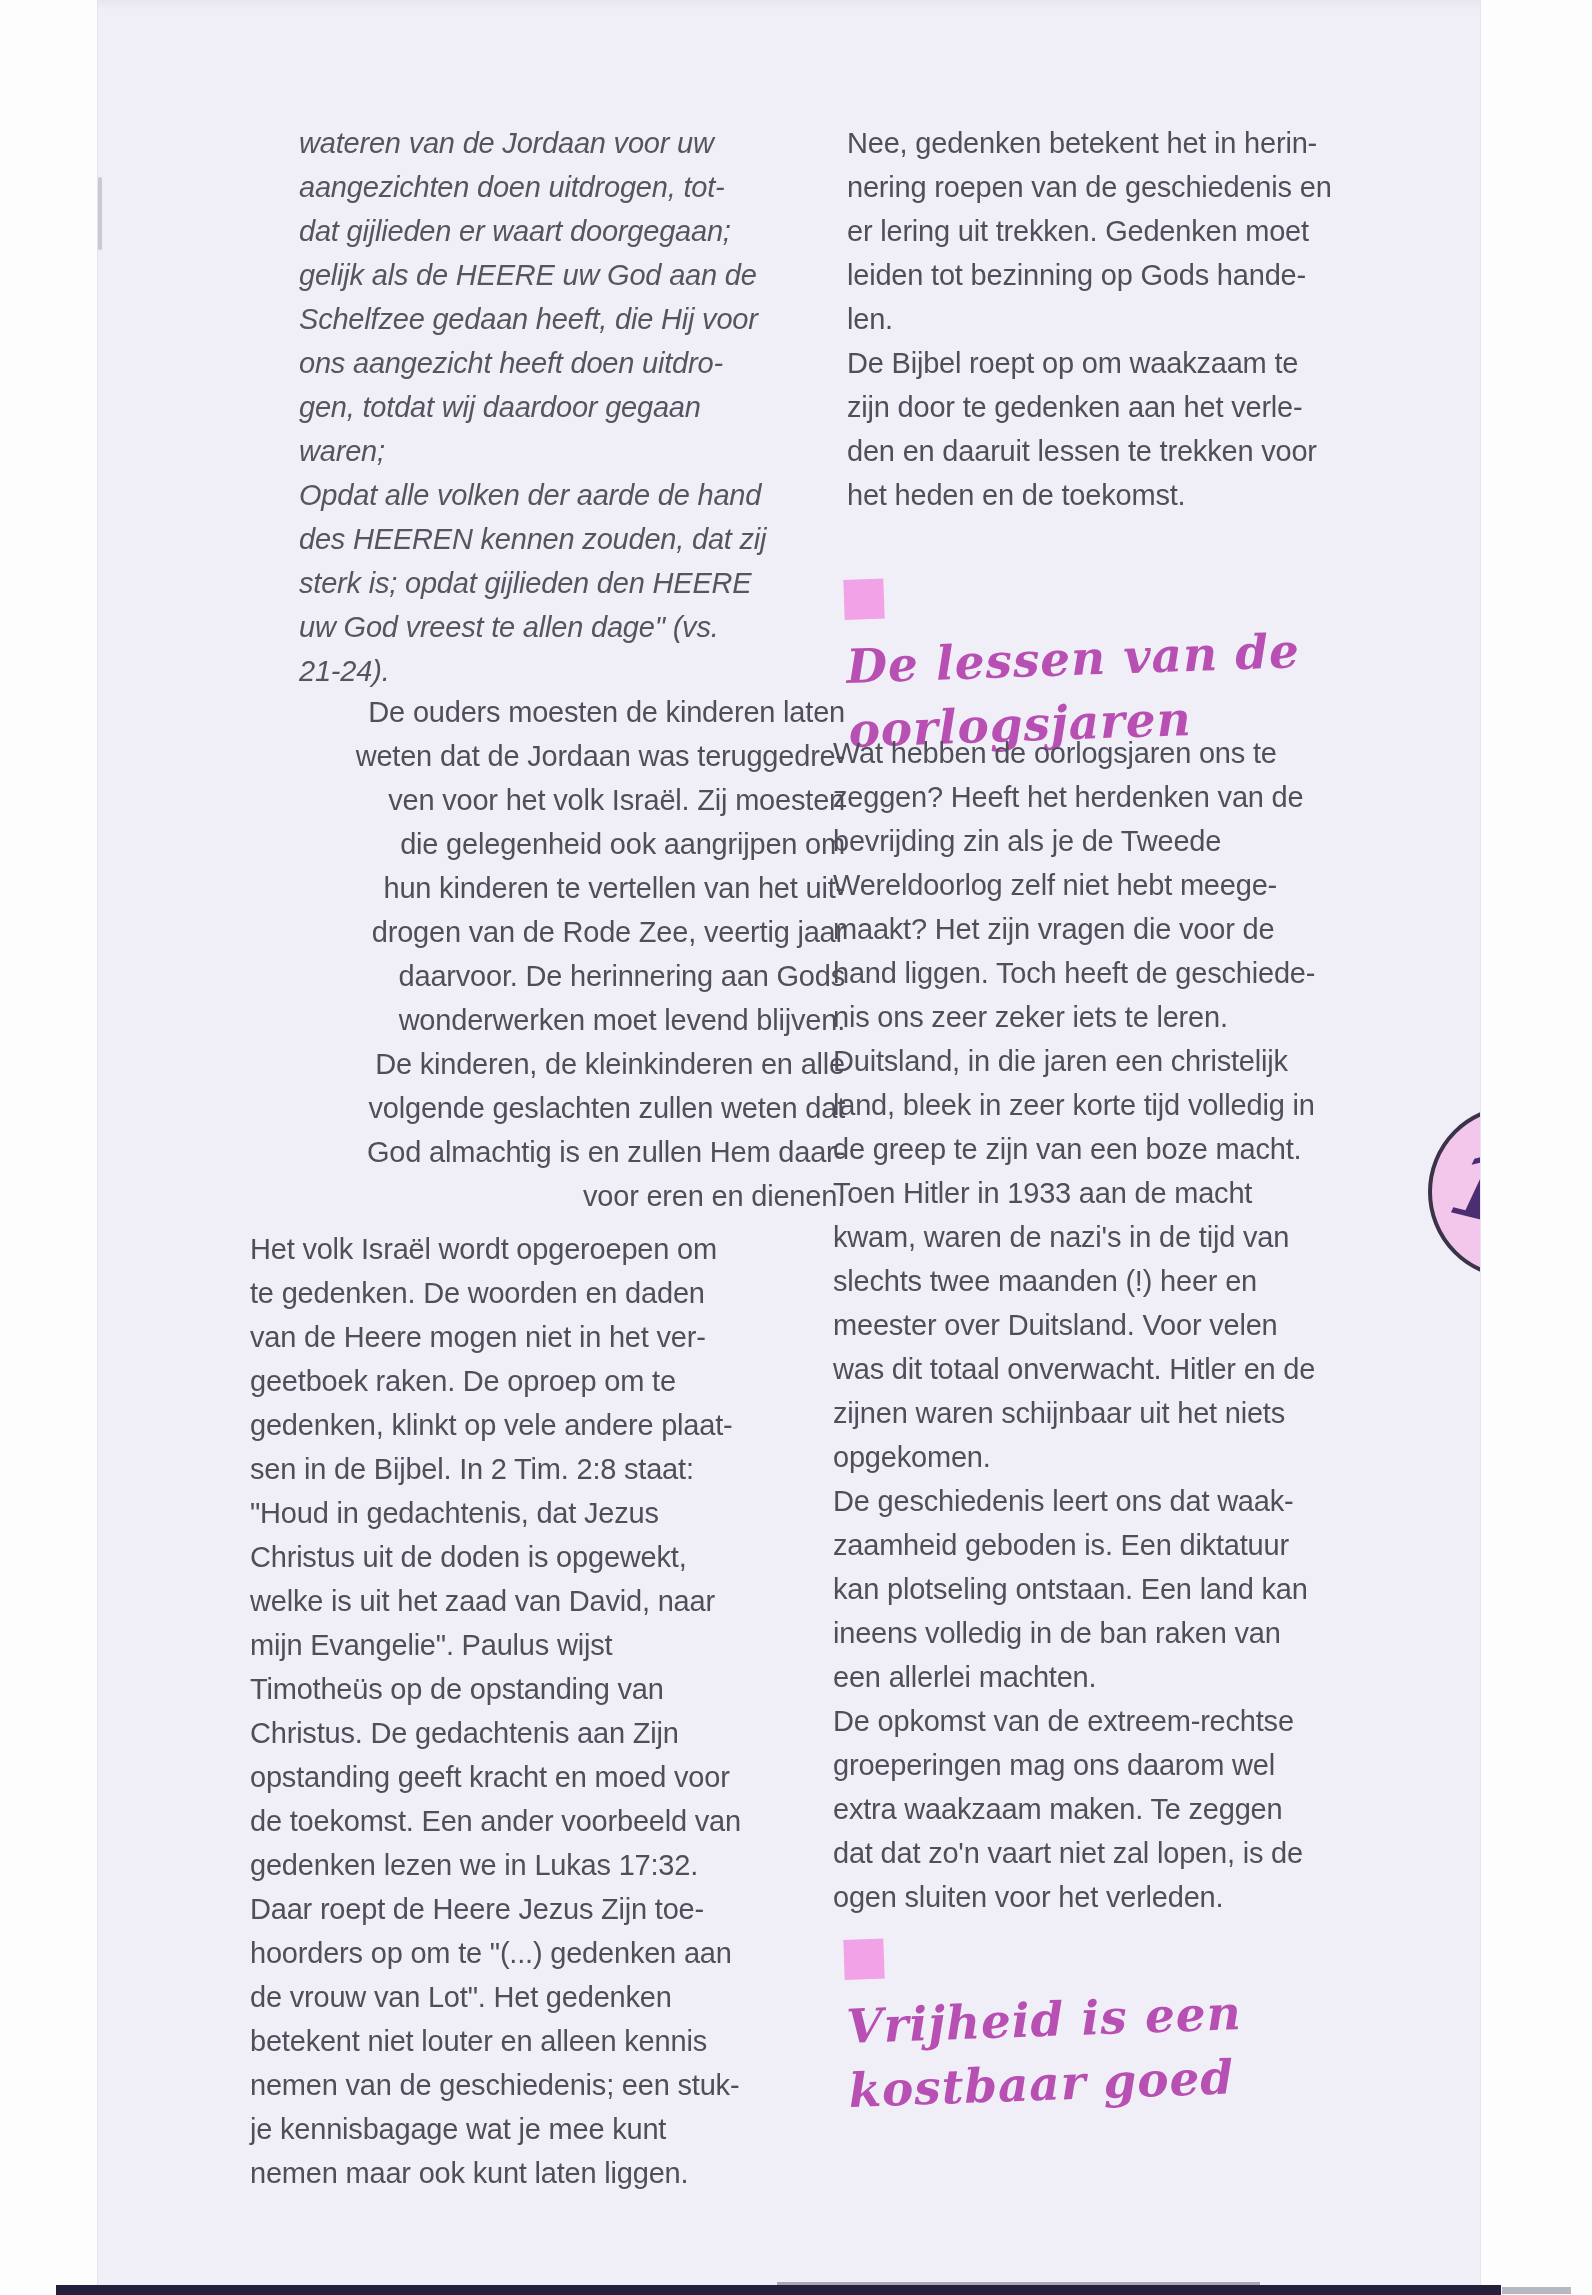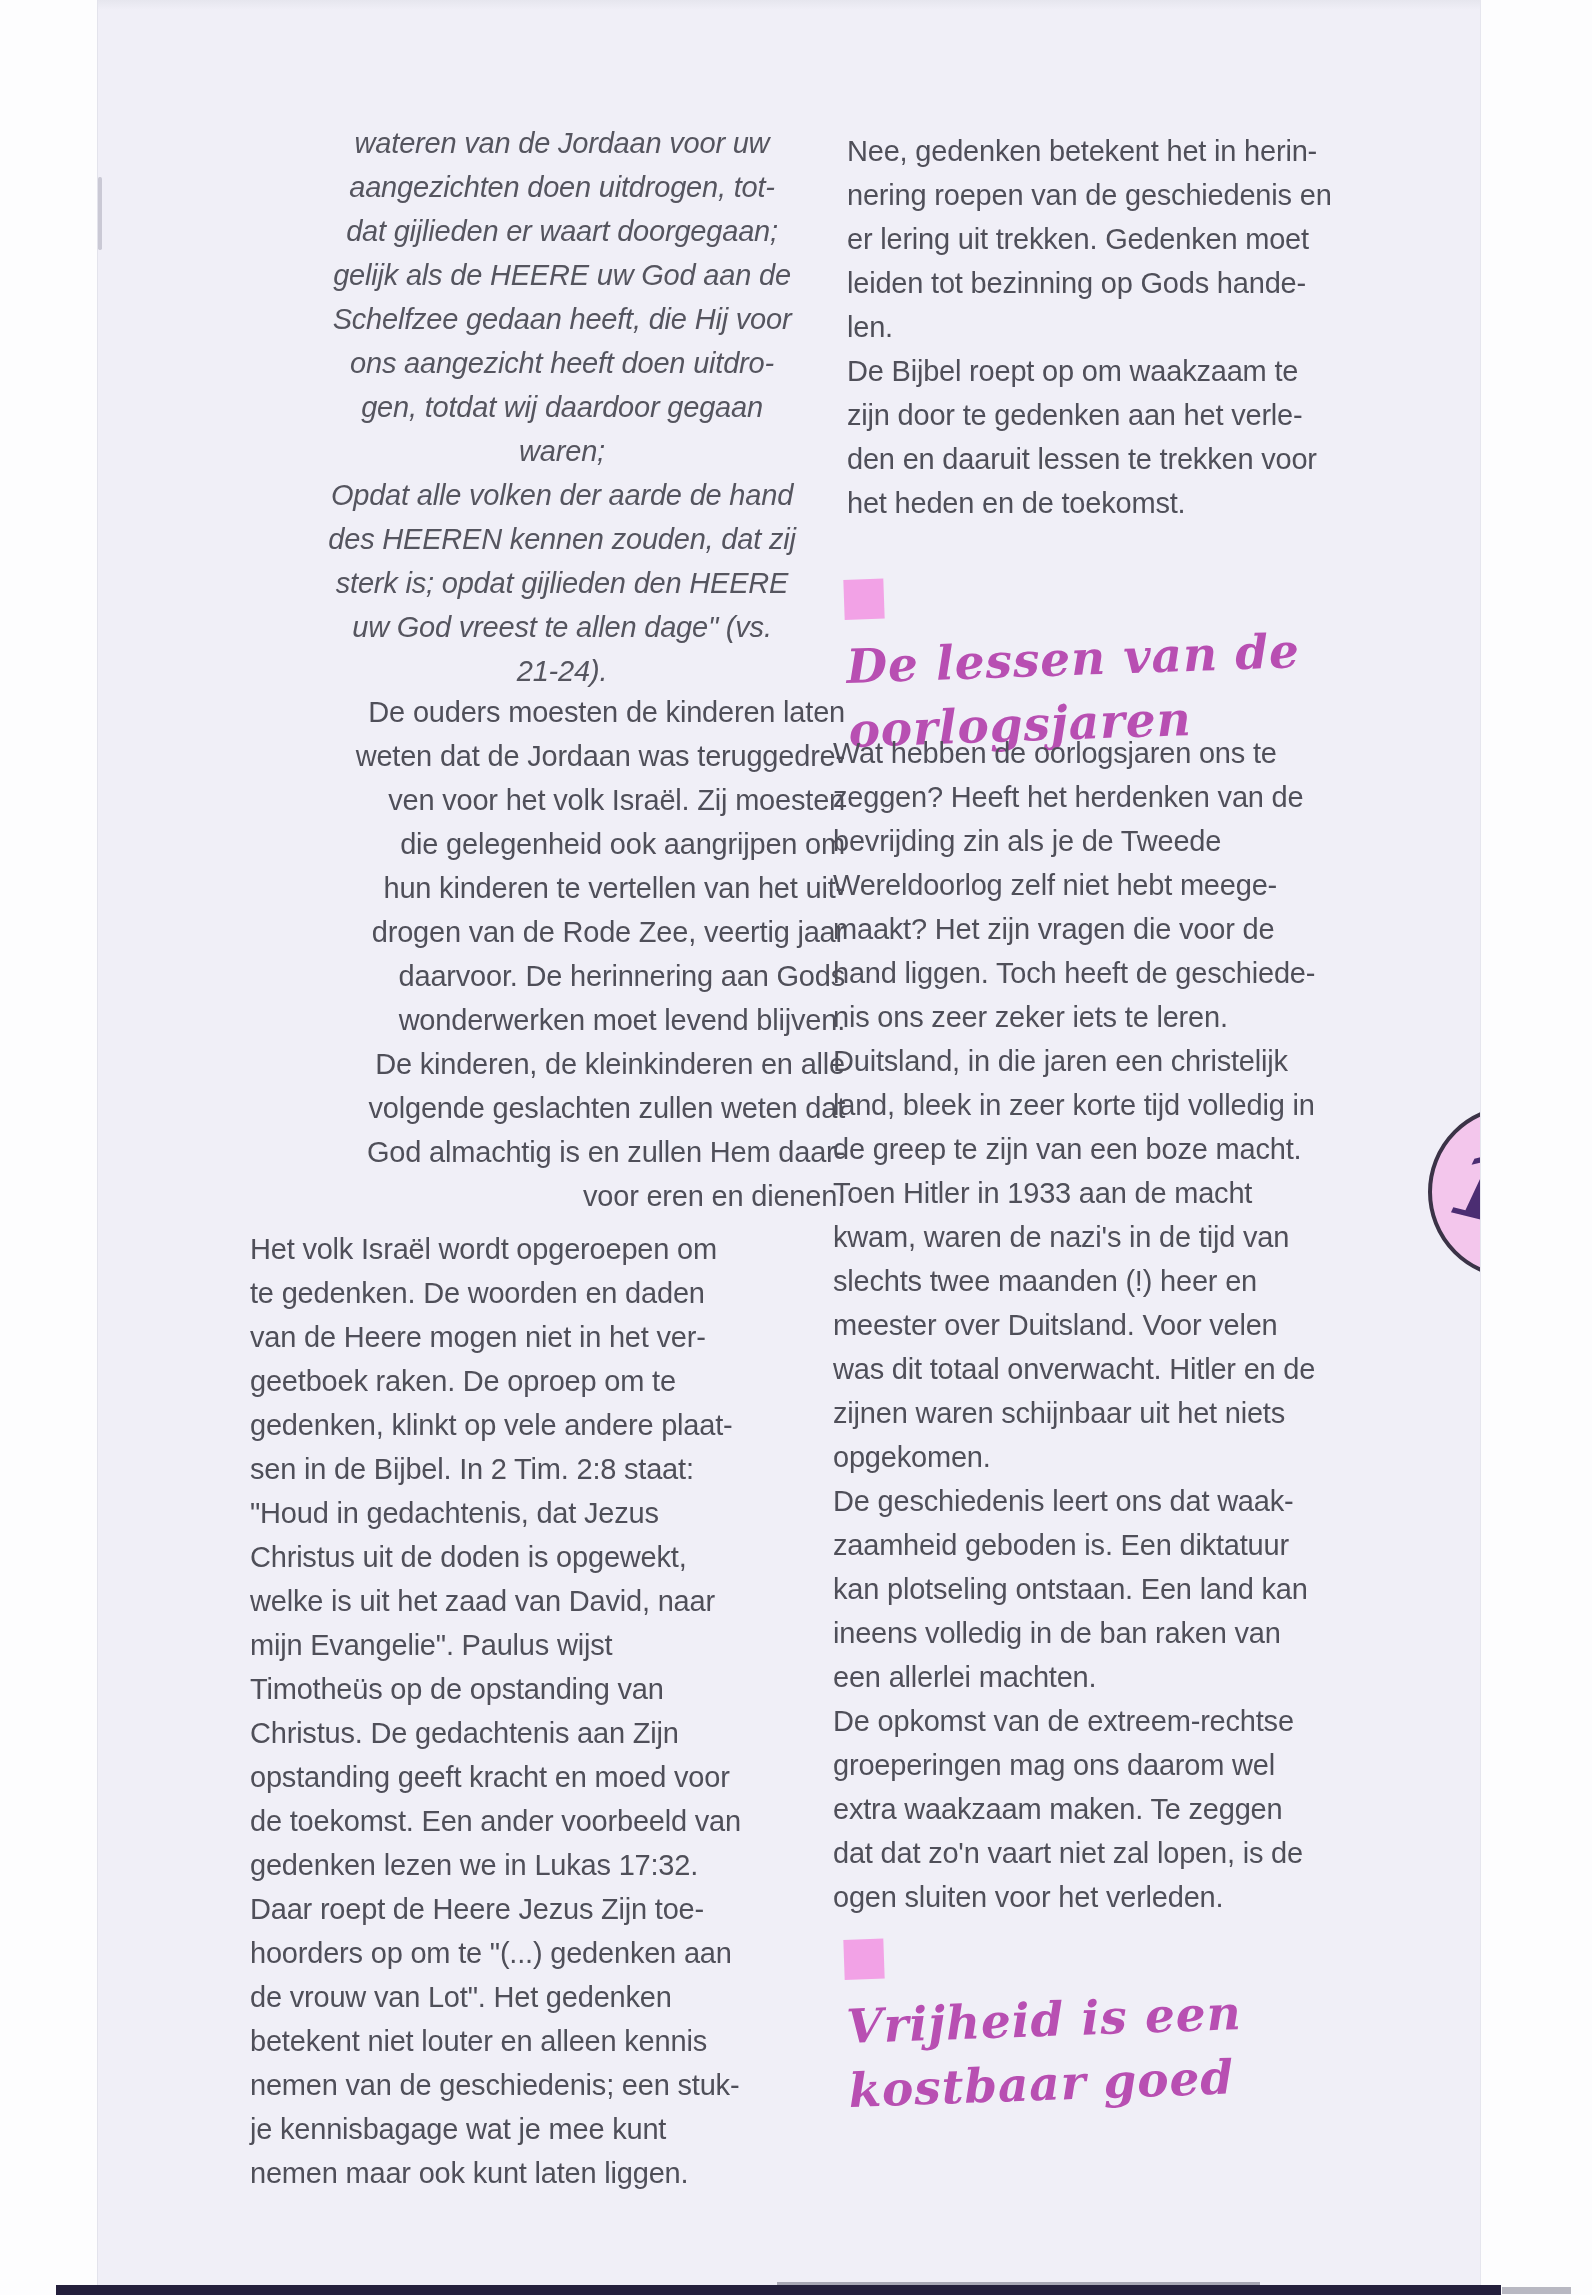--- a/index.html
+++ b/index.html
@@ -35,25 +35,25 @@
   .textblock {
     position: absolute;
     white-space: pre-line;
     font-size: 29px;
     line-height: 44px;
     letter-spacing: -0.2px;
     color: #4f4f59;
   }
   .quote { font-style: italic; color: #55555f; }
 
-  .q-left    { left: 192px; top: 121px;  width: 544px; text-align: center; }
+  .q-left    { left: 201px; top: 121px;  width: 544px; }
   .l-para1   { left: 152px; top: 690px;  width: 595px; text-align: right; }
   .l-para2   { left: 152px; top: 1227px; width: 595px; }
 
-  .r-para1   { left: 749px; top: 129px;  width: 595px; }
+  .r-para1   { left: 749px; top: 121px;  width: 595px; }
   .r-para2   { left: 735px; top: 731px;  width: 595px; }
   .r-para3   { left: 749px; top: 2079px; width: 595px; }
 
   
   .heading {
     position: absolute;
     left: 745px; width: 552px;
     font-family: "DejaVu Serif", serif;
     font-style: italic;
     font-weight: bold;

